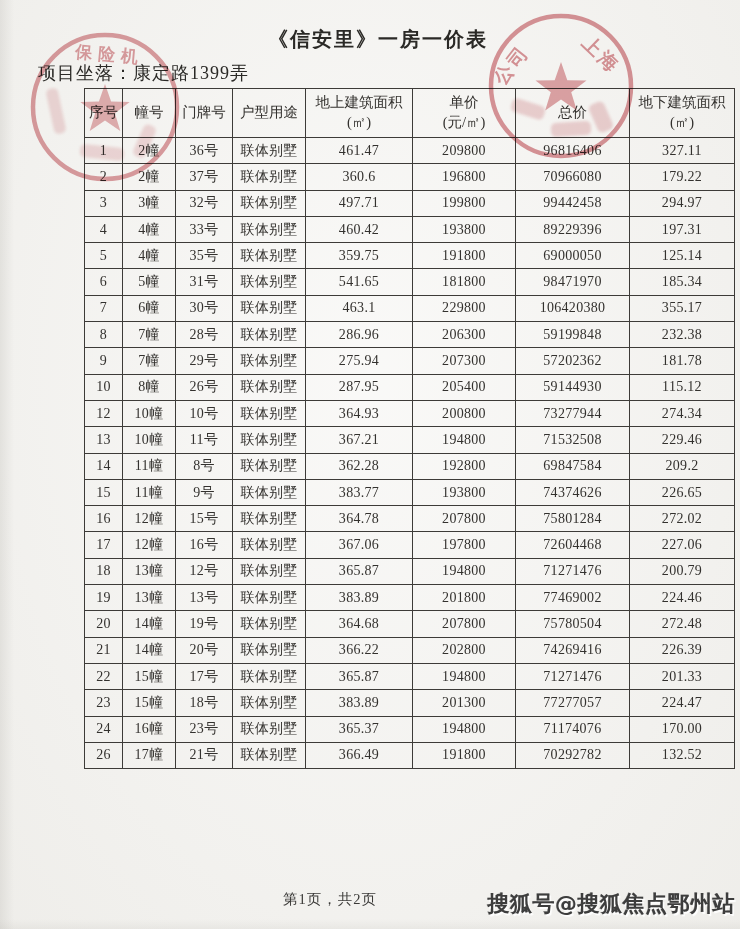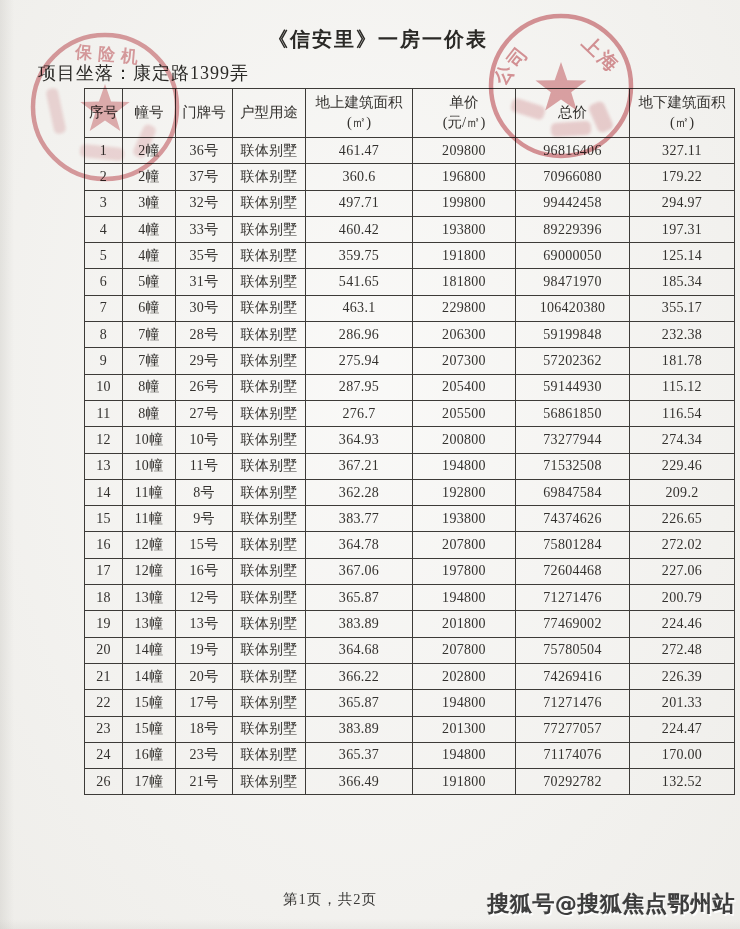--- a/index.html
+++ b/index.html
@@ -186,30 +186,20 @@
         <td>10</td>
         <td>8幢</td>
         <td>26号</td>
         <td>联体别墅</td>
         <td>287.95</td>
         <td>205400</td>
         <td>59144930</td>
         <td>115.12</td>
       </tr>
       <tr>
-        <td>11</td>
-        <td>8幢</td>
-        <td>27号</td>
-        <td>联体别墅</td>
-        <td>276.7</td>
-        <td>205500</td>
-        <td>56861850</td>
-        <td>116.54</td>
-      </tr>
-      <tr>
         <td>12</td>
         <td>10幢</td>
         <td>10号</td>
         <td>联体别墅</td>
         <td>364.93</td>
         <td>200800</td>
         <td>73277944</td>
         <td>274.34</td>
       </tr>
       <tr>

